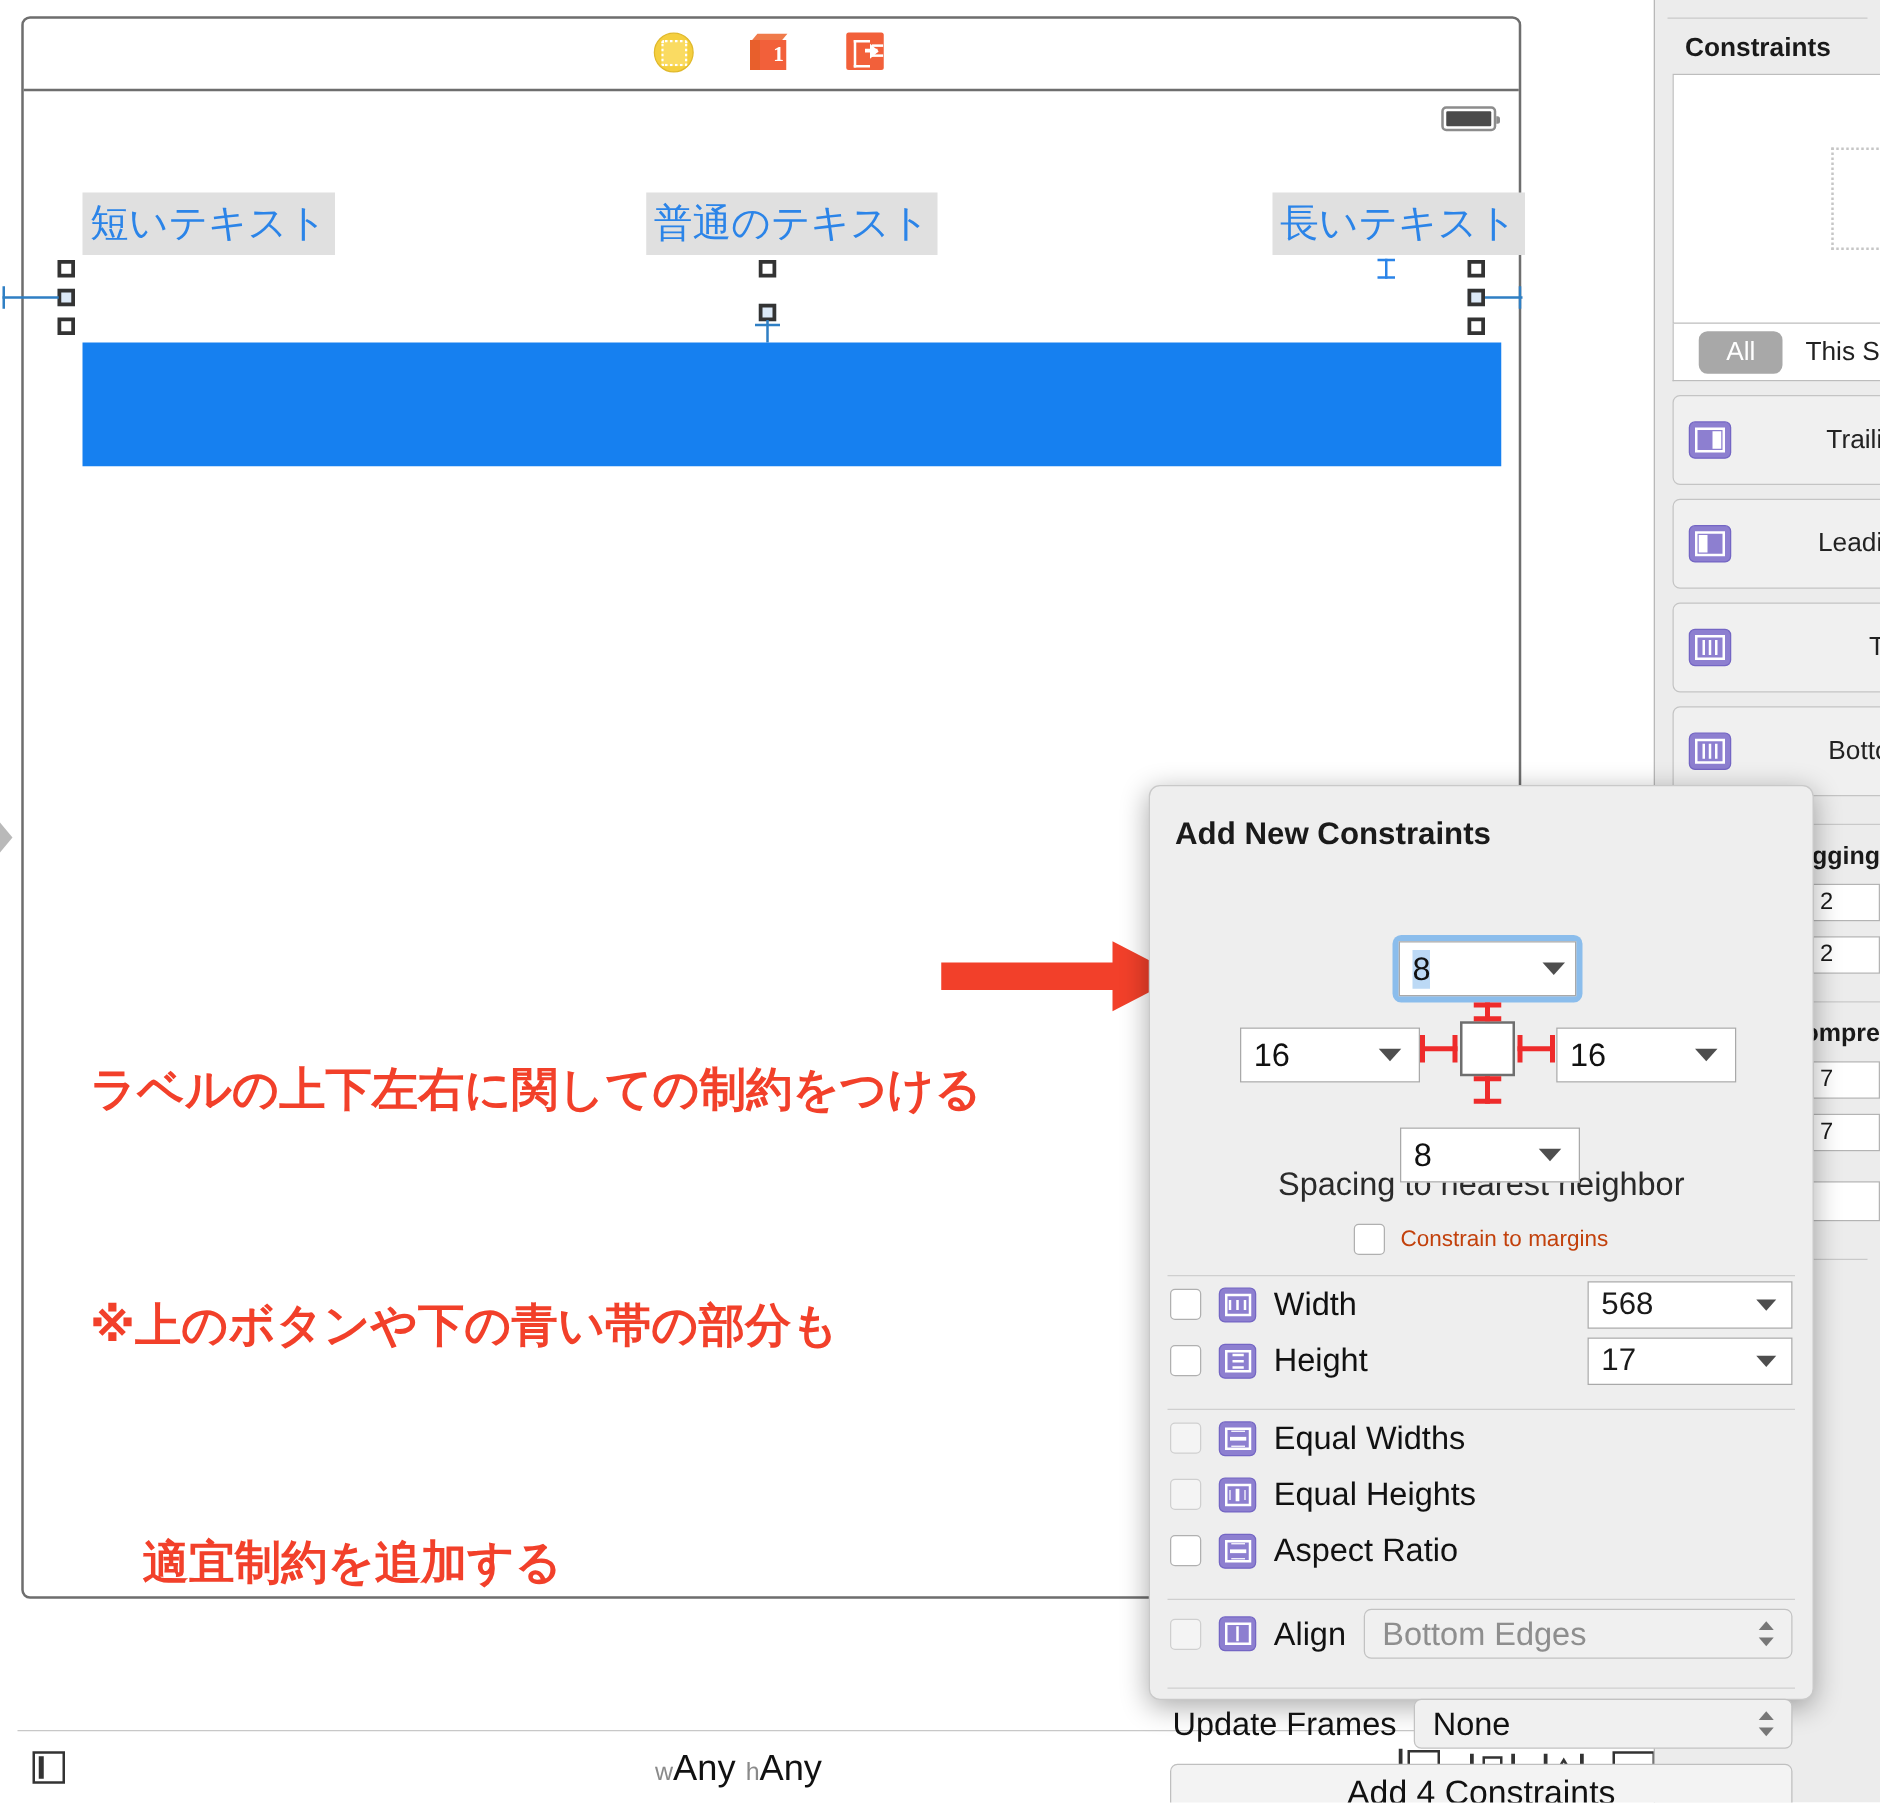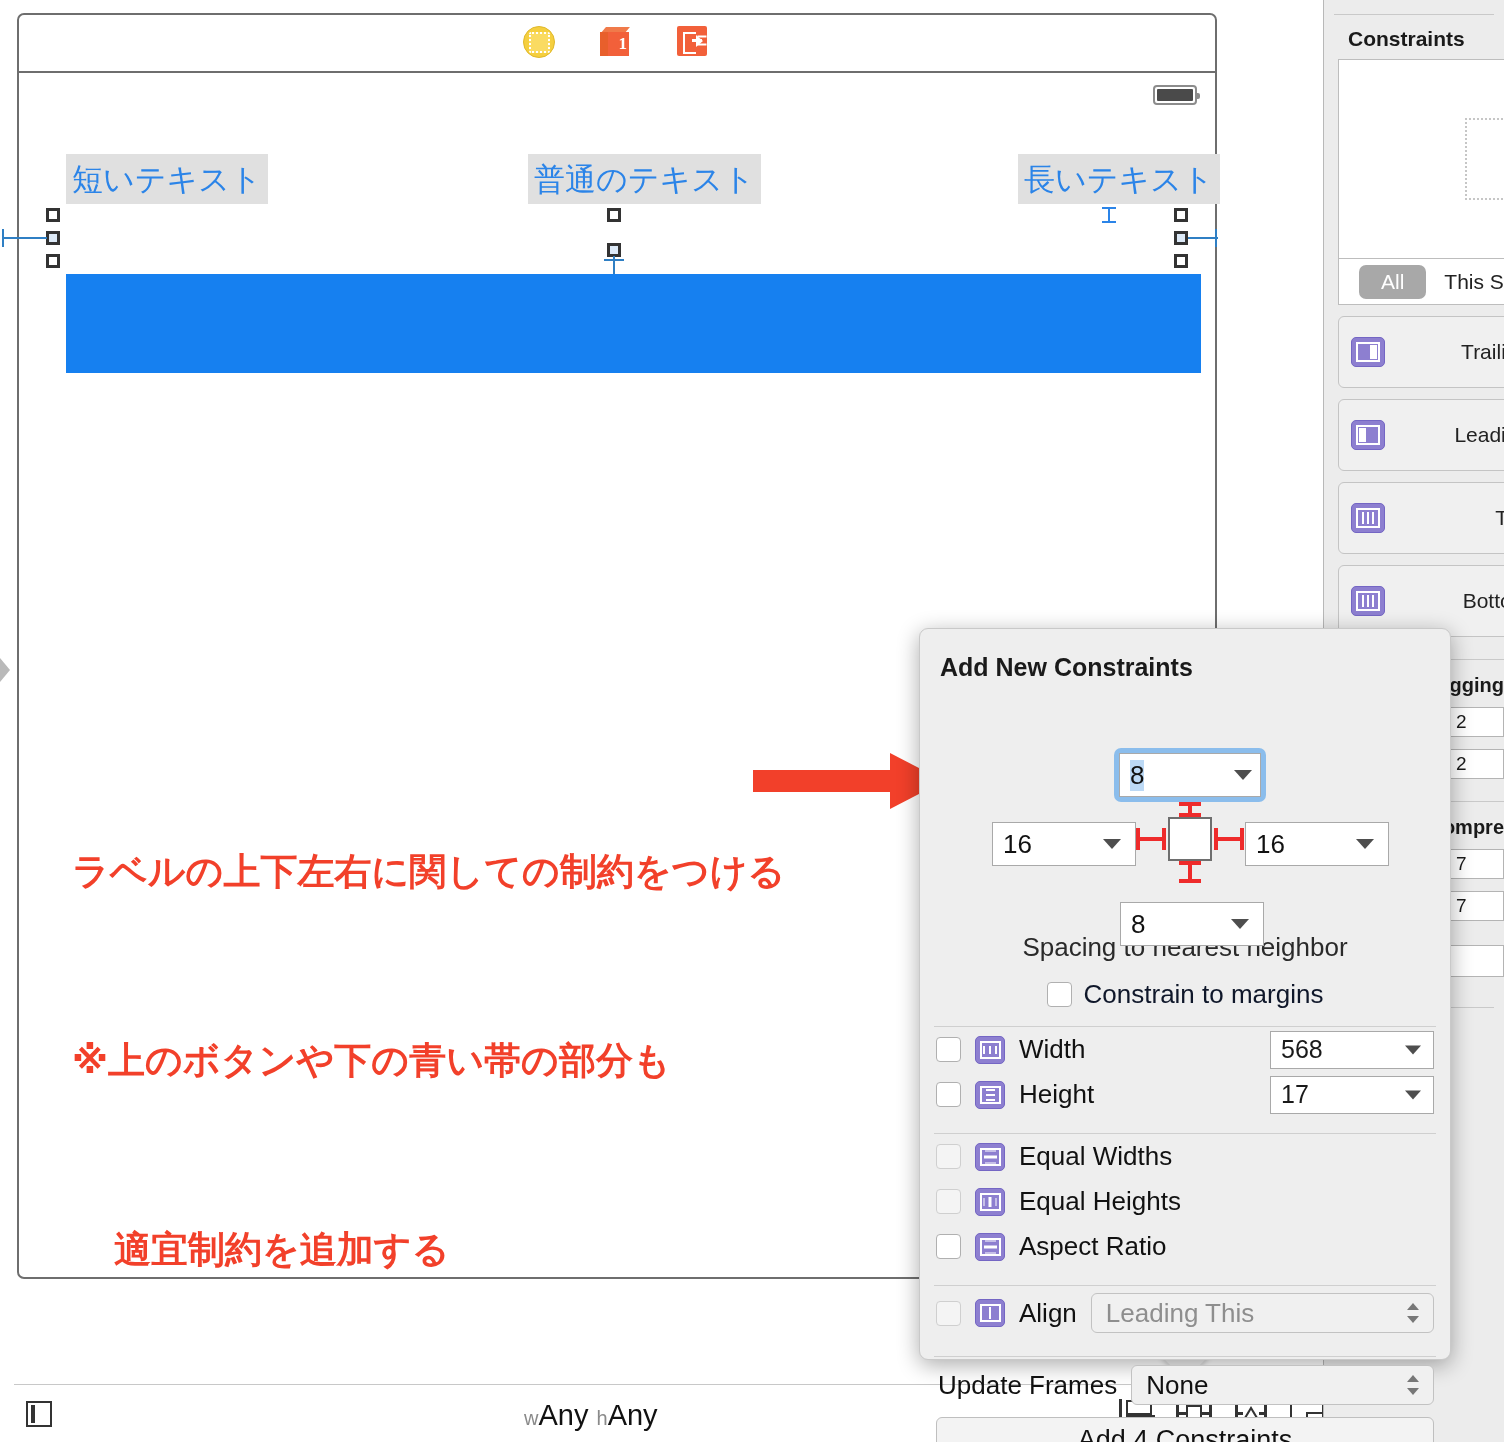--- a/index.html
+++ b/index.html
@@ -103,21 +103,21 @@
     background: #e0e0e0;
     color: #2b84e8;
     font-size: 31px;
     line-height: 50px;
     height: 50px;
     padding: 0 6px;
     white-space: nowrap;
     font-family: "DejaVu Sans", sans-serif;
   }
   #btn-short  { left: 47px;  top: 139px; }
-  #btn-normal { left: 509px; top: 139px; text-align: center; }
+  #btn-normal { left: 498px; top: 139px; text-align: center; }
   #btn-long   { left: 999px; top: 139px; }
 
   .ibeam {
     position: absolute; width: 14px; height: 16px;
   }
   .ibeam::before {
     content:""; position:absolute; left:6px; top:0; width:2px; height:16px; background:#2b84e8;
   }
   .ibeam::after {
     content:""; position:absolute; left:0; top:0; width:14px; height:2px; background:#2b84e8;
@@ -384,21 +384,21 @@
     content:""; position:absolute; top: -9px; height: 22px; width: 4px; background:#ee2b2b;
   }
   .strut-h::before { left: 0; }
   .strut-h::after  { right: 0; }
 
   .pop-caption {
     text-align: center; font-size: 26px; color: #2a2a2a; margin-top: -8px;
   }
   .ctm-row {
     display: flex; align-items: center; justify-content: center; gap: 12px;
-    margin-top: 16px; color: #0f172a; font-size: 26px;
+    margin-top: 16px; color: #c2410c; font-size: 18px;
   }
   .cbox {
     width: 25px; height: 25px; background: #fff; border: 1px solid #b0b0b0; border-radius: 4px;
     flex: none;
   }
   .cbox.dim { background:#f4f4f4; border-color:#cfcfcf; }
 
   .pop-divider { height: 1px; background: #cfcfcf; margin: 16px 14px 0 14px; }
 
   .opt-row {
@@ -723,21 +723,21 @@
 
     <div class="pop-divider"></div>
 
     <div class="opt-row">
       <span class="cbox dim"></span>
       <span class="opt-icon al">
           <span class="ib"></span>
         </span>
       <span class="opt-label">Align</span>
       <span class="popup-select">
-        <span>Leading This</span>
+        <span>Bottom Edges</span>
         <span class="chev"></span>
       </span>
     </div>
 
     <div class="pop-divider"></div>
 
     <div class="update-row">
       <span class="update-label">Update Frames</span>
       <span class="popup-select dark">
         <span>None</span>

